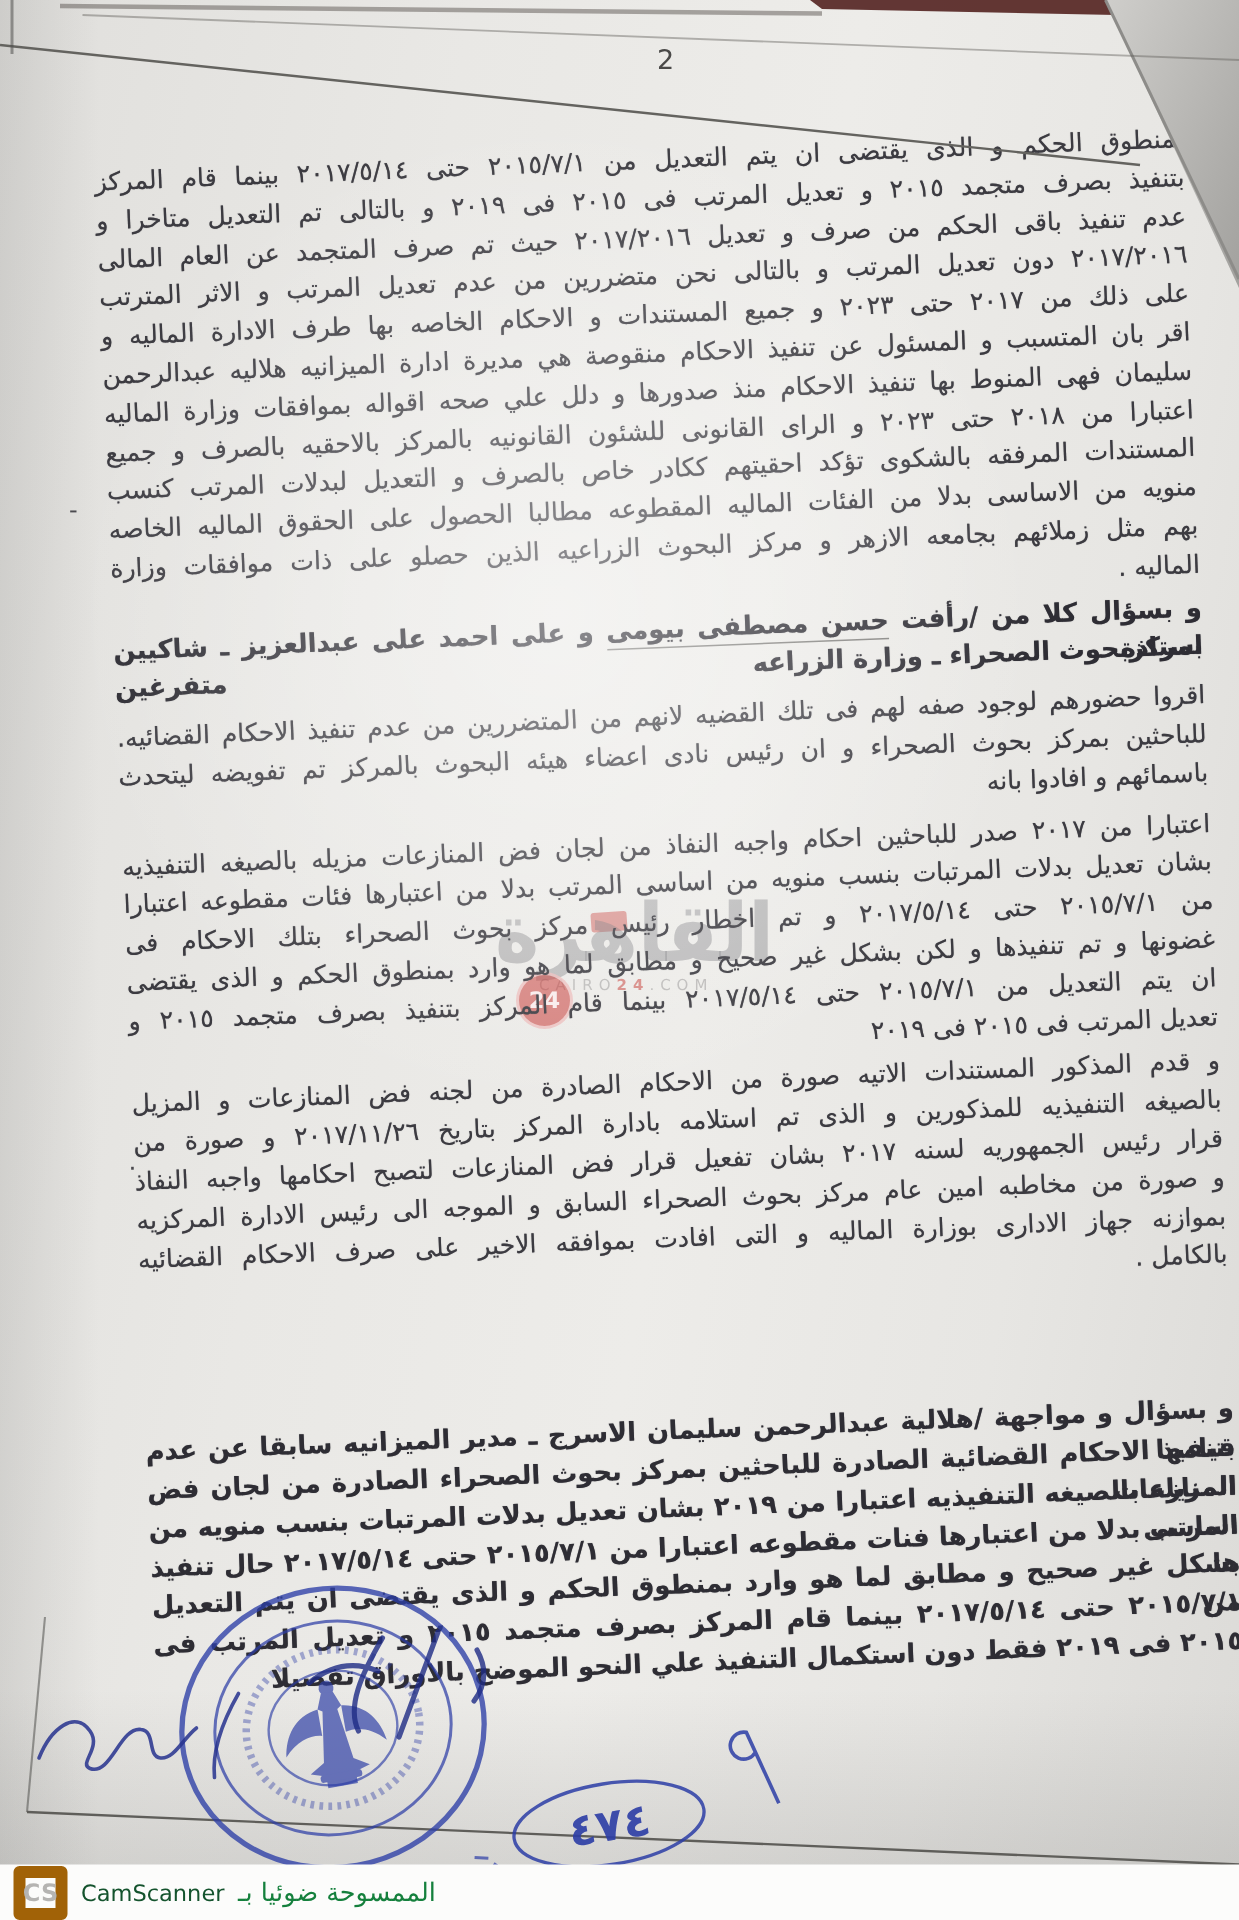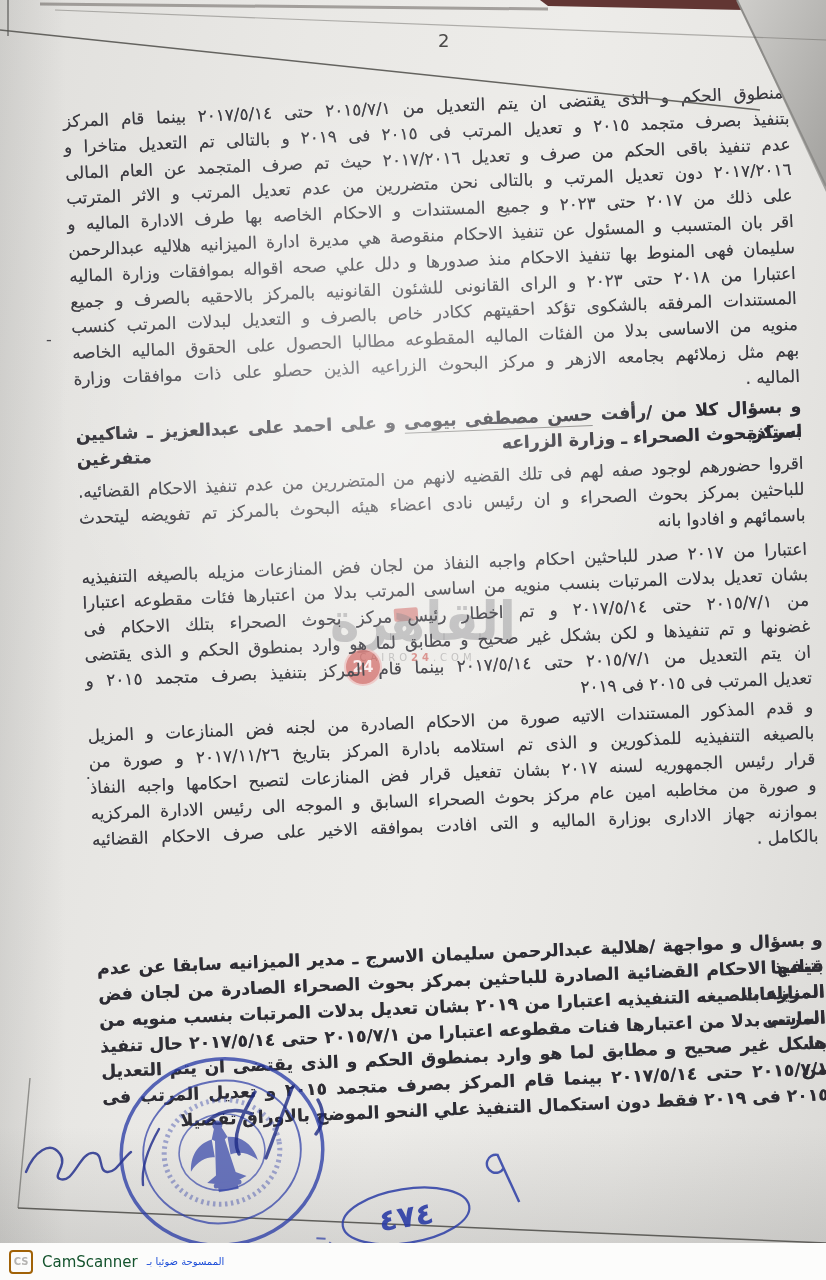--- a/index.html
+++ b/index.html
@@ -36,25 +36,25 @@
   .pagenum{position:absolute;left:438px;top:30px;z-index:2;font-size:18px;color:#4a4948;
     font-family:"DejaVu Sans",sans-serif;}
   .mark{position:absolute;z-index:2;color:#4a494e;font-size:16px;}
   .mark1{left:46px;top:330px;}
   .mark2{left:84px;top:768px;}
   
   .overlay{position:absolute;inset:0;z-index:4;pointer-events:none;}
   
   .footer{position:absolute;left:0;right:0;bottom:0;height:37px;background:#fcfcfb;z-index:5;
     display:flex;align-items:center;gap:9px;padding-left:9px;box-sizing:border-box;}
-  .cs-box{width:20px;height:20px;border:2px solid #a16207;border-radius:4px;color:#b5b4b2;
-    font-size:10px;font-weight:bold;display:flex;align-items:center;justify-content:center;
+  .cs-box{width:20px;height:20px;border:8px solid #a16207;border-radius:4px;color:#b5b4b2;
+    font-size:16px;font-weight:bold;display:flex;align-items:center;justify-content:center;
     font-family:"DejaVu Sans",sans-serif;}
   .cs-brand{color:#14532d;font-size:15px;}
-  .cs-ar{color:#1d4ed8;font-size:10px;}
+  .cs-ar{color:#15803d;font-size:17px;}
 </style>
 </head>
 <body>
 
 <div class="screen">
 
   <div class="watermark">
     <div class="wm-accent"></div>
     <div class="wm-ar">القاهرة</div>
     <div class="wm-badge">24</div>

